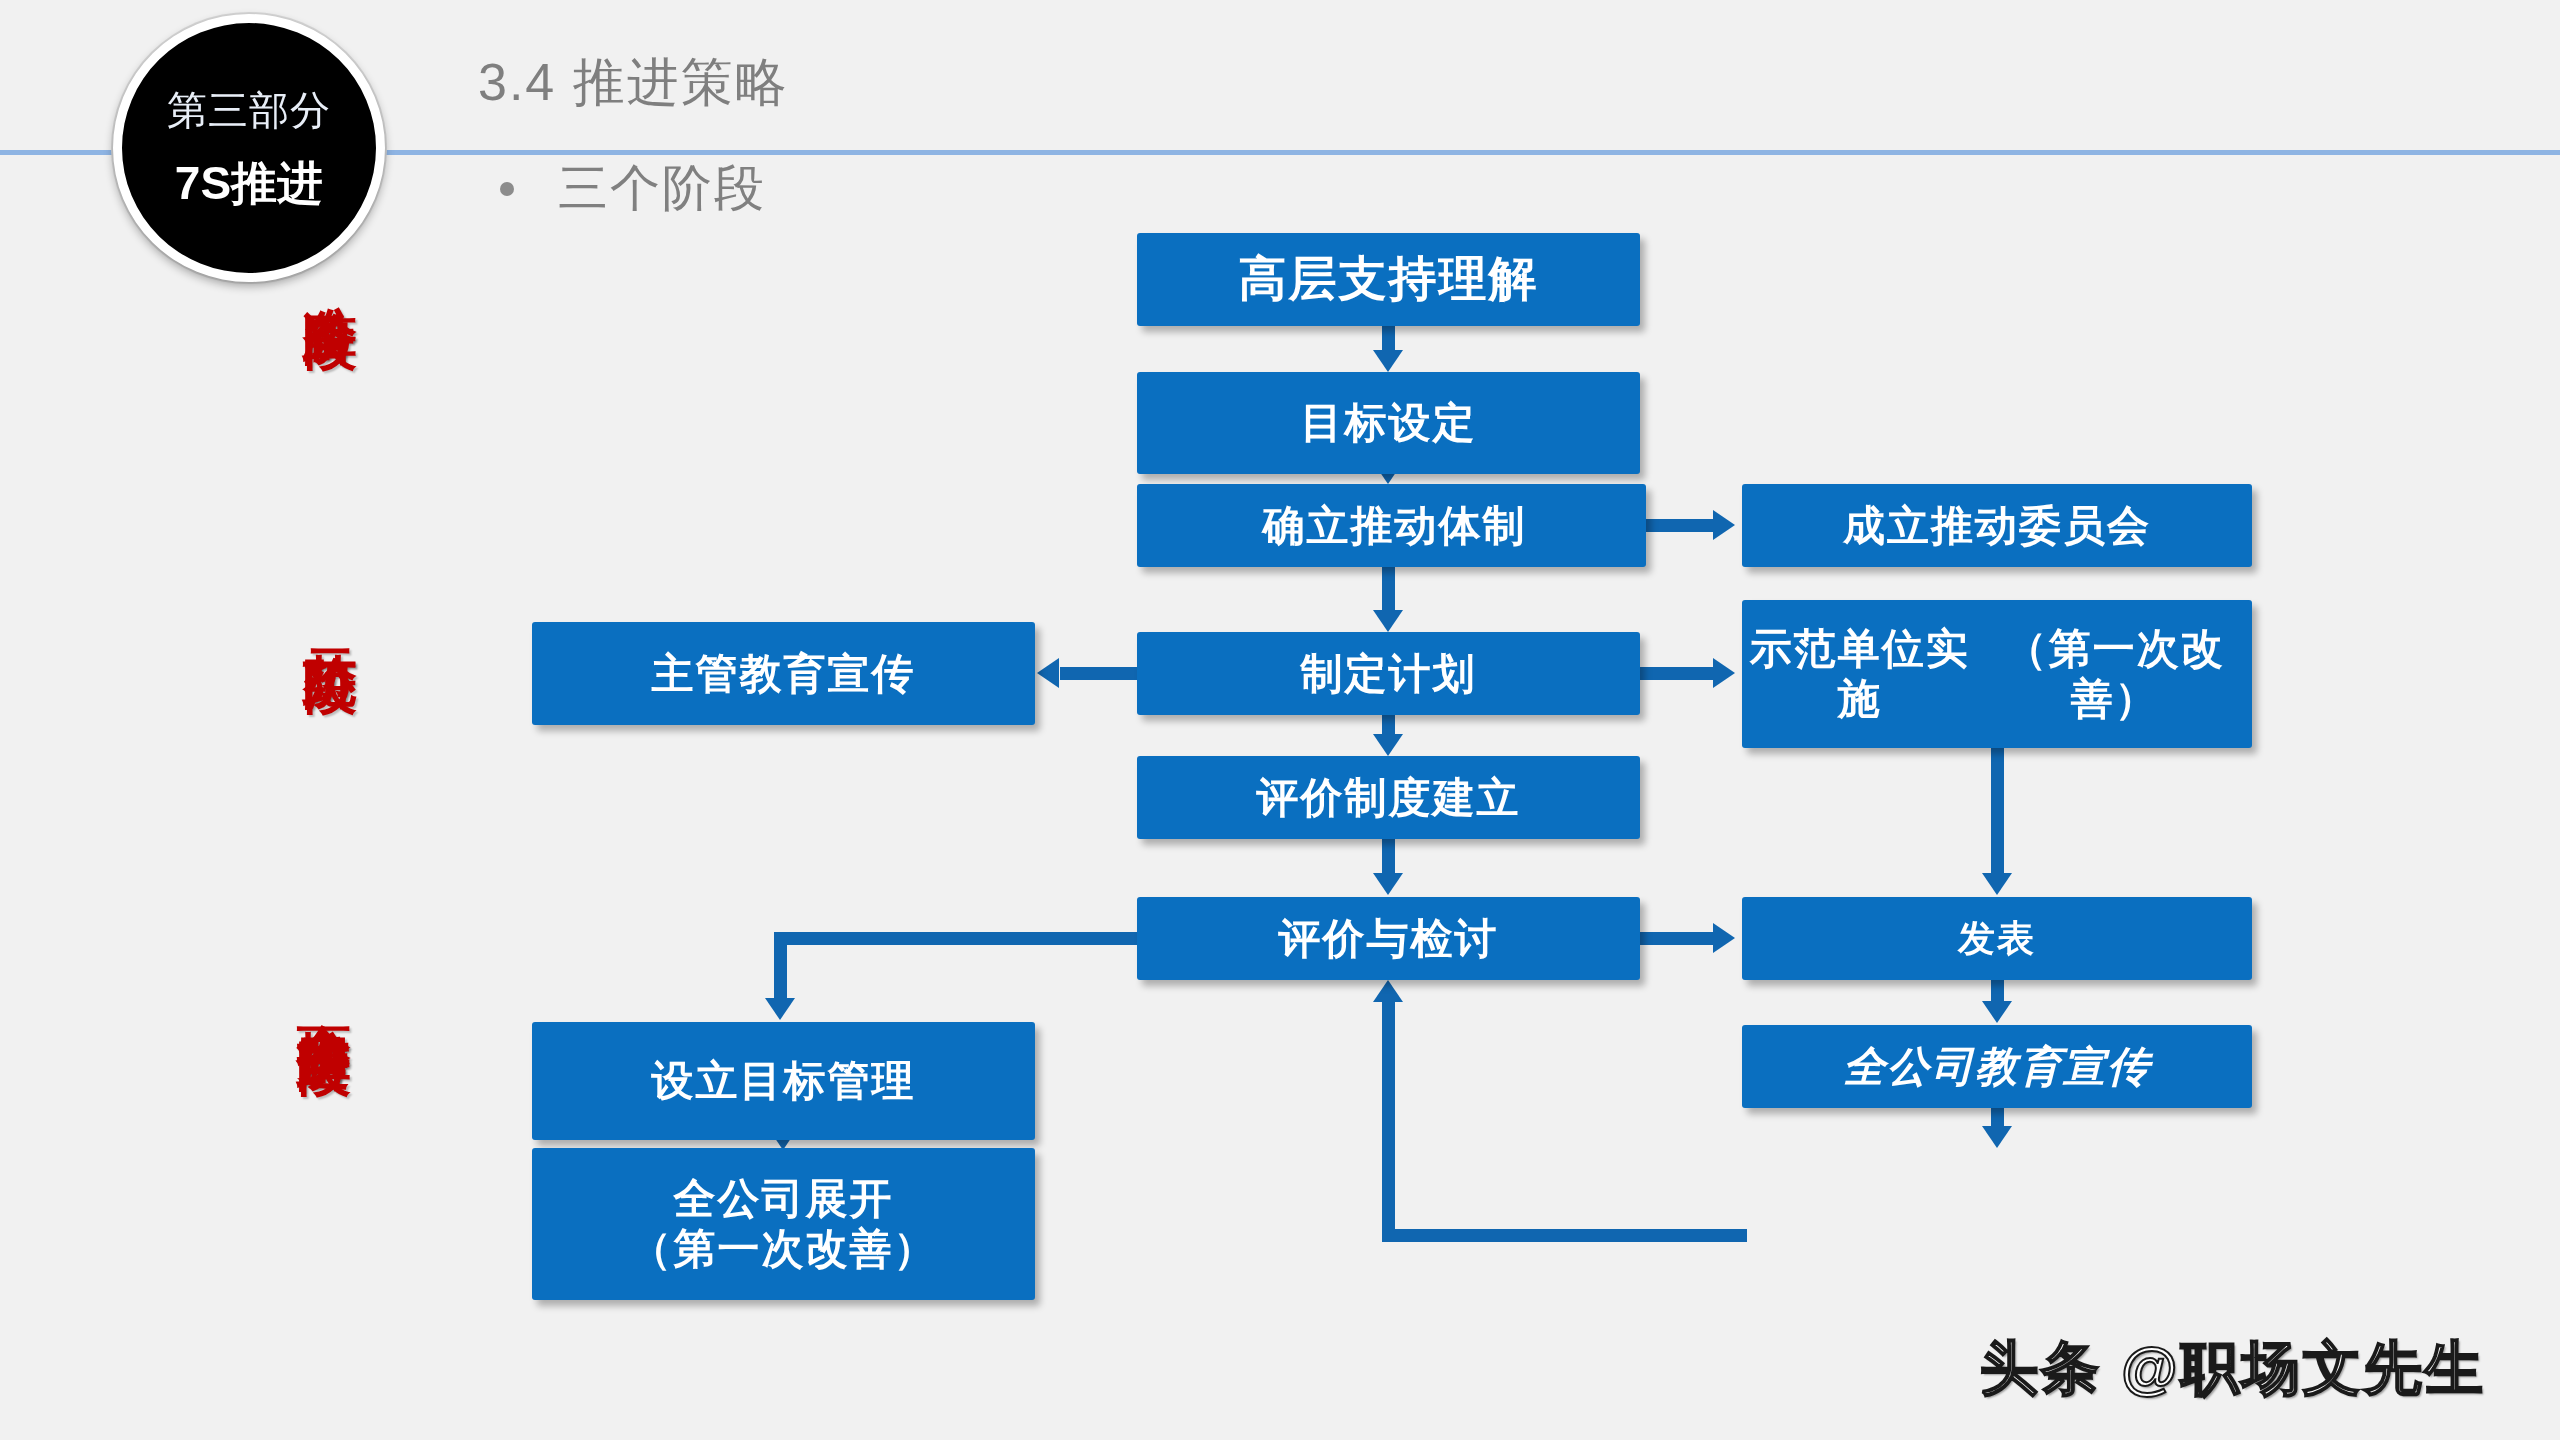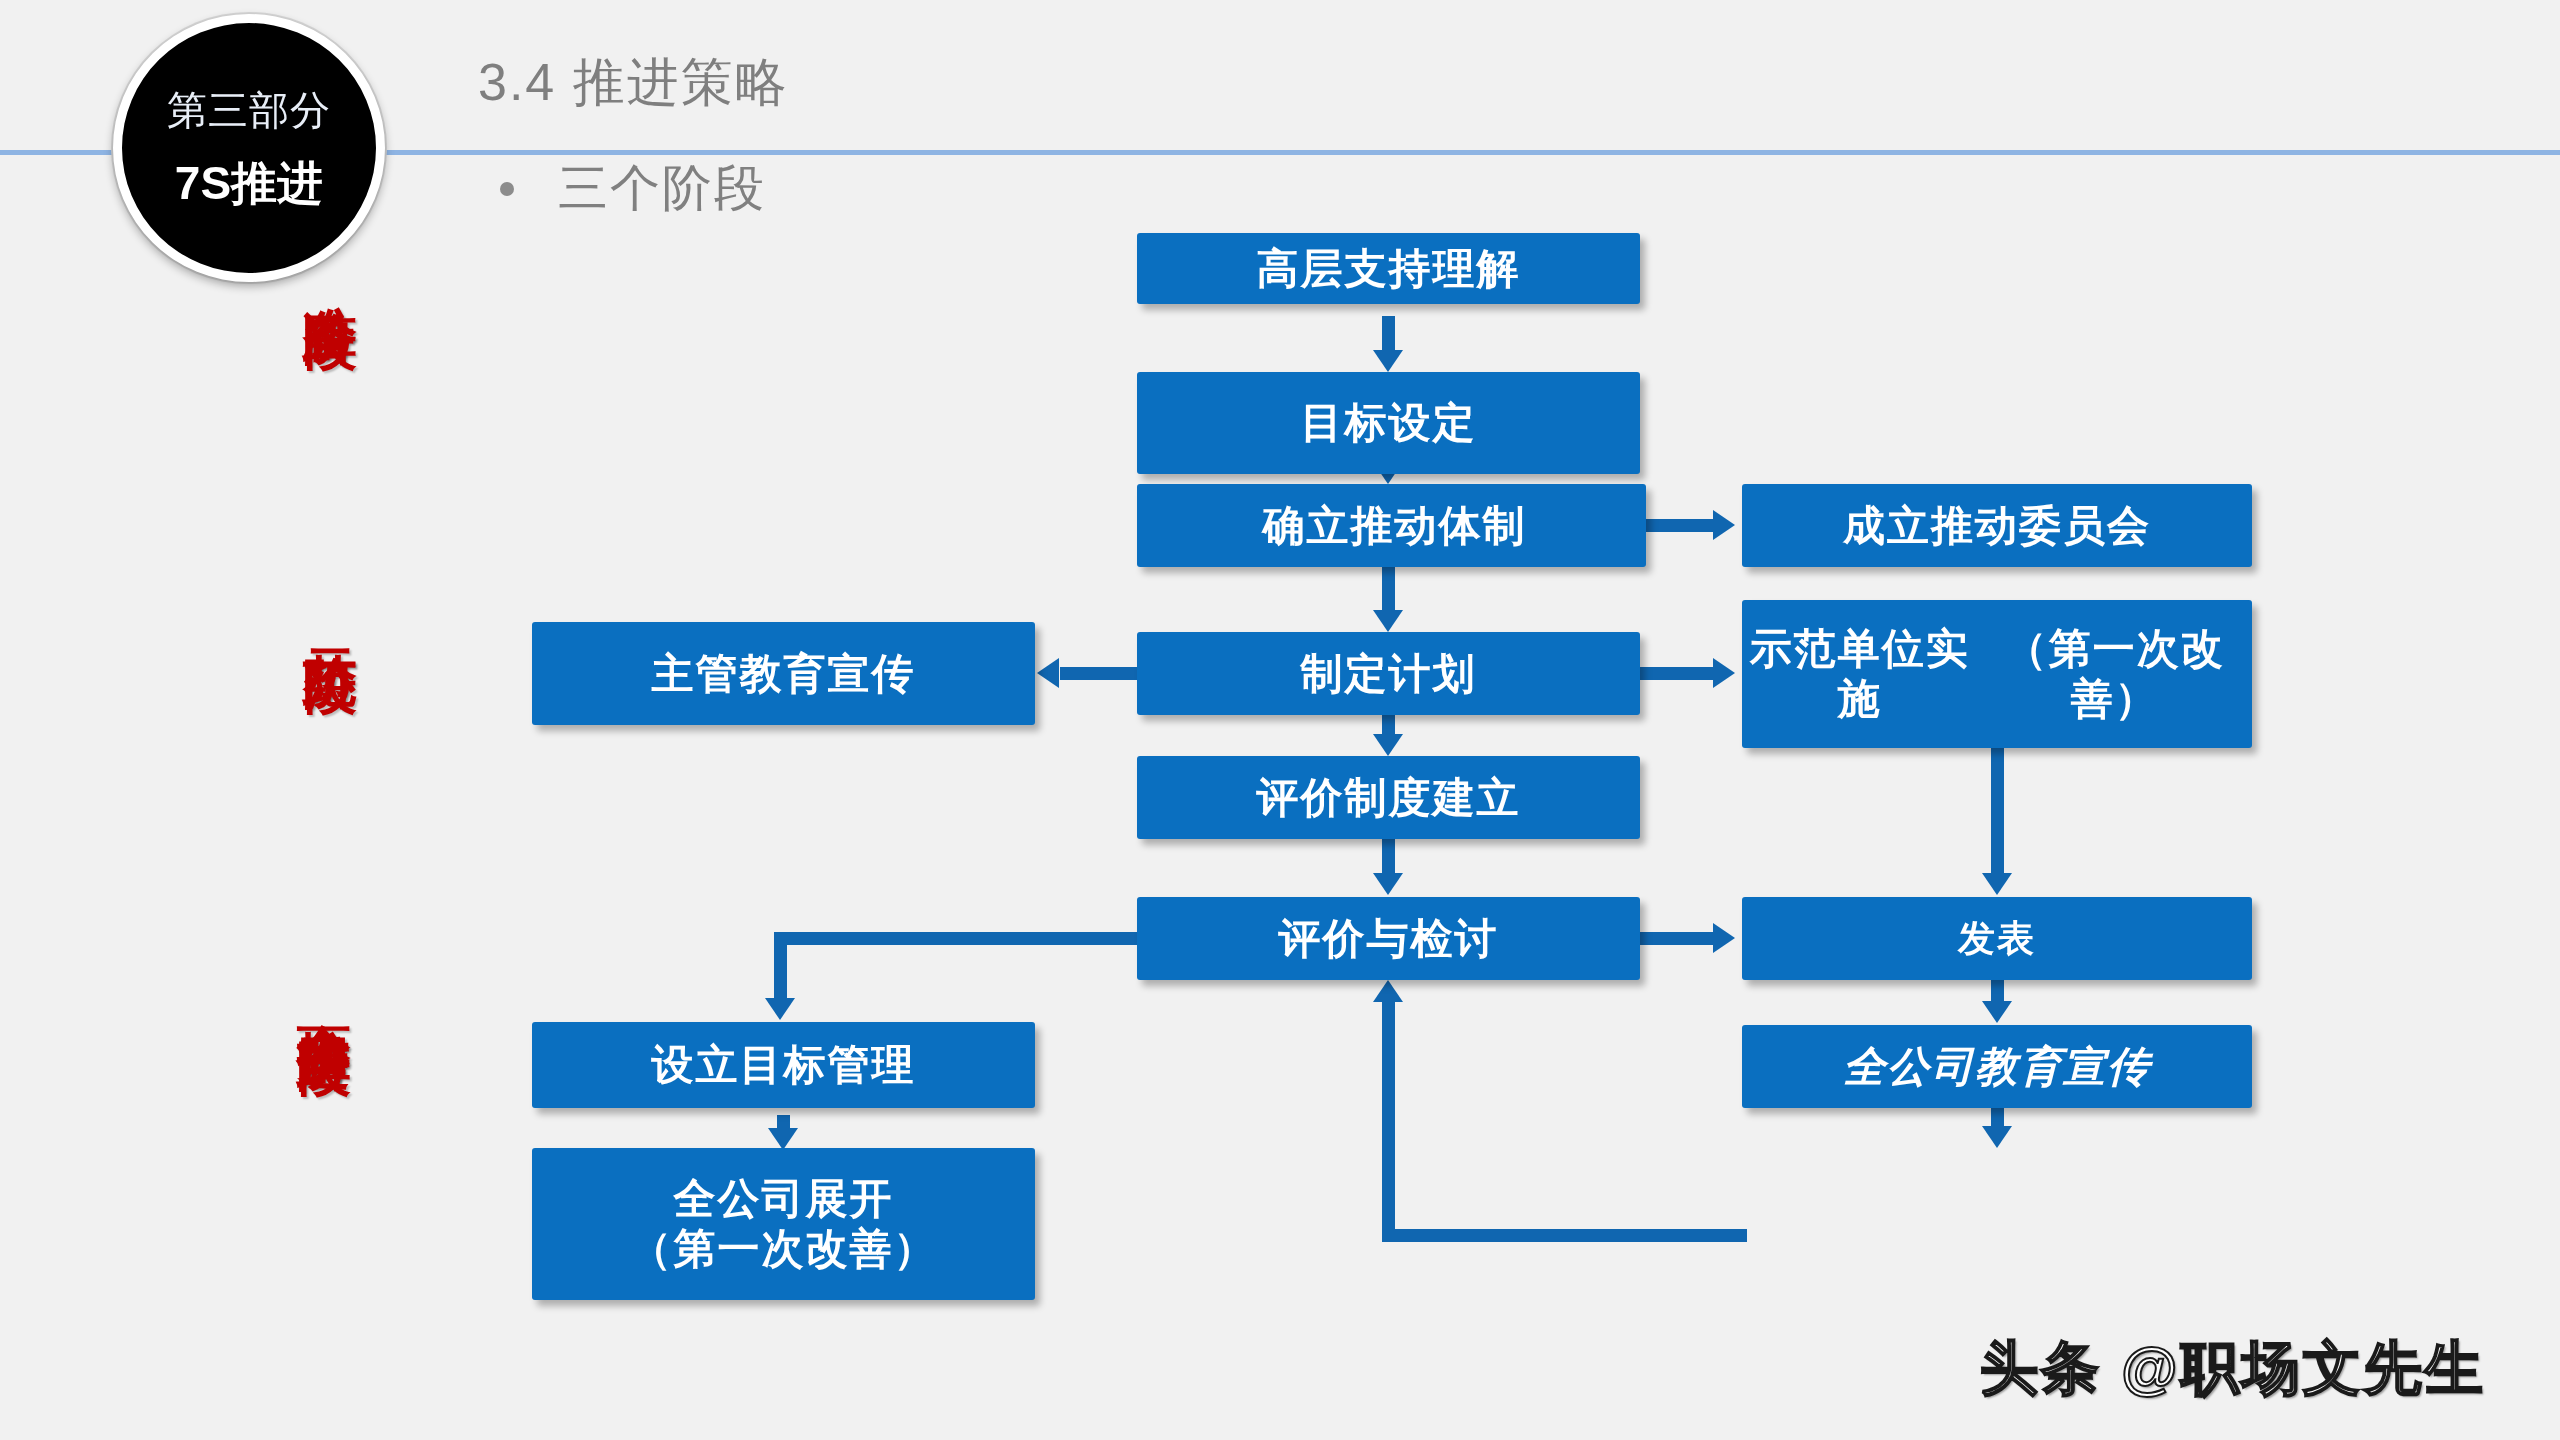--- a/index.html
+++ b/index.html
@@ -114,21 +114,21 @@
   <div class="page-title">3.4  推进策略</div>
   <div class="bullet-row">
     <span class="bullet-dot"></span>
     <span class="bullet-text">三个阶段</span>
   </div>
 
   <div class="phase" id="phase-0">准备阶段</div>
   <div class="phase" id="phase-1">示范阶段</div>
   <div class="phase" id="phase-2">全面推进阶段</div>
 
-  <div class="box" style="left:1137px;top:233px;width:503px;height:71px;font-size:42px;">
+  <div class="box" style="left:1137px;top:233px;width:503px;height:93px;font-size:48px;">
     <span>高层支持理解</span>
   </div>
 
   <div class="box" style="left:1137px;top:372px;width:503px;height:102px;font-size:42px;">
     <span>目标设定</span>
   </div>
 
   <div class="box" style="left:1137px;top:484px;width:503px;height:83px;font-size:42px;padding-left:6px;">
     <span>确立推动体制</span>
   </div>
@@ -160,21 +160,21 @@
 
   <div class="box" style="left:1742px;top:1025px;width:510px;height:83px;font-size:42px;font-style:italic;">
     <span>全公司教育宣传</span>
   </div>
 
 
   <div class="box" style="left:532px;top:622px;width:503px;height:103px;font-size:42px;">
     <span>主管教育宣传</span>
   </div>
 
-  <div class="box" style="left:532px;top:1022px;width:503px;height:86px;font-size:42px;">
+  <div class="box" style="left:532px;top:1022px;width:503px;height:118px;font-size:42px;">
     <span>设立目标管理</span>
   </div>
 
   <div class="box" style="left:532px;top:1148px;width:503px;height:152px;font-size:42px;flex-direction:column;">
     <span>全公司展开</span>
     <span class="l2">（第一次改善）</span>
   </div>
 
   <div class="conn" style="left:1382px;top:316px;width:13px;height:36px;"></div>
   <div class="arrow down" style="left:1373px;top:350px;"></div>

